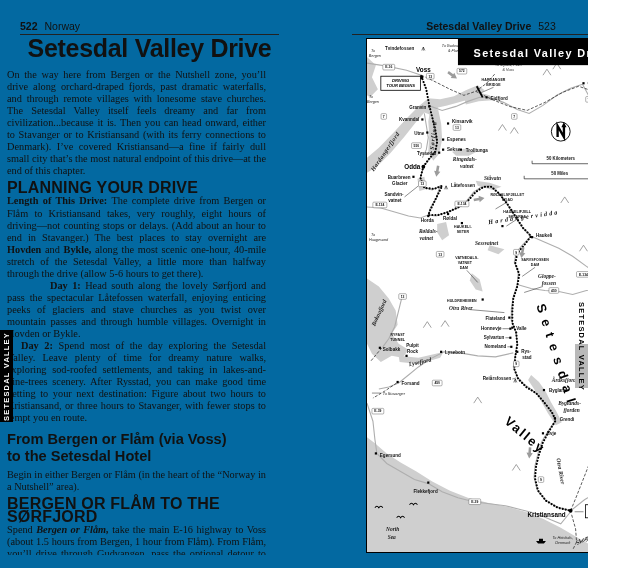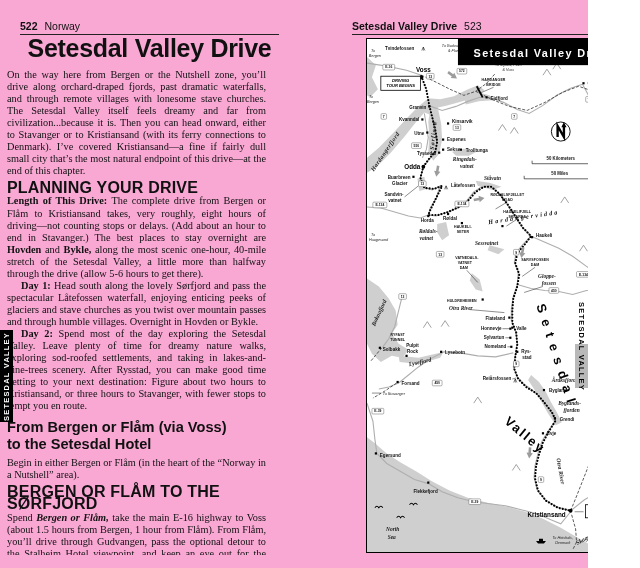--- a/index.html
+++ b/index.html
@@ -1,16 +1,16 @@
 <!DOCTYPE html>
 <html><head>
 <meta charset="utf-8">
 <style>
   html,body{margin:0;padding:0;background:#fff;}
-  .spread{position:relative;width:588px;height:568px;background:#f9a8d4;overflow:hidden;
+  .spread{position:relative;width:588px;height:568px;background:#0369a1;overflow:hidden;
           font-family:"Liberation Serif",serif;color:#111;}
   
   .lp-header{position:absolute;left:20px;top:20px;width:259px;border-bottom:1.2px solid #222;
              font-family:"Liberation Sans",sans-serif;font-size:10.5px;padding-bottom:2px;}
   .lp-header .num{font-weight:bold;margin-right:7px;}
   .lp-title{position:absolute;left:20px;top:34px;width:259px;text-align:center;
             font-family:"Liberation Sans",sans-serif;font-weight:bold;font-size:25px;
             letter-spacing:-0.3px;transform:scaleY(1.05);}
   .lp-body{position:absolute;left:7px;top:69px;width:259px;height:486px;overflow:hidden;
            font-size:10.3px;line-height:12.05px;}
@@ -24,21 +24,21 @@
   .tab-left{position:absolute;left:0;top:330px;width:13px;height:92px;background:#000;
             display:flex;align-items:center;justify-content:center;}
   .tab-left span{writing-mode:vertical-rl;transform:rotate(180deg);color:#fff;
                  font-family:"Liberation Sans",sans-serif;font-weight:bold;font-size:7.5px;letter-spacing:1.2px;}
   .tab-right{position:absolute;right:0;top:302px;width:13px;height:112px;}
   .tab-right .hl{position:absolute;right:0;top:42px;width:13px;height:44px;background:#b9b9b9;}
   .tab-right span{position:absolute;right:2px;top:0;writing-mode:vertical-rl;color:#000;
                   font-family:"Liberation Sans",sans-serif;font-weight:bold;font-size:7.5px;letter-spacing:1.2px;}
   
   .rp-header{position:absolute;left:352px;top:20px;width:278px;border-bottom:1.2px solid #222;
-             font-family:"Liberation Sans",sans-serif;font-size:10.5px;text-align:left;padding-bottom:2px;}
+             font-family:"Liberation Sans",sans-serif;font-size:10.5px;text-align:center;padding-bottom:2px;}
   .rp-header .ttl{font-weight:bold;margin-right:7px;}
   .map-box{position:absolute;left:366px;top:38px;width:260px;height:513px;border:1.6px solid #000;background:#fff;}
   .map-box svg{display:block;width:100%;height:100%;}
   
   .m-town{font-family:"Liberation Sans",sans-serif;font-size:4.6px;font-weight:700;fill:#111;}
   .m-tb{font-family:"Liberation Sans",sans-serif;font-size:6.4px;font-weight:800;fill:#000;}
   .m-w{font-family:"Liberation Serif",serif;font-style:italic;font-weight:700;font-size:5.5px;fill:#1a1a1a;}
   .m-poi{font-family:"Liberation Sans",sans-serif;font-size:3.6px;font-weight:700;fill:#111;letter-spacing:.1px;}
   .m-to{font-family:"Liberation Sans",sans-serif;font-style:italic;font-size:3.8px;fill:#222;}
   .m-range{font-family:"Liberation Serif",serif;font-style:italic;font-weight:700;font-size:6.2px;letter-spacing:2.2px;fill:#111;}
@@ -57,21 +57,21 @@
   <div class="lp-header">
     <span class="num">522</span><span>Norway</span>
   </div>
 
   <div class="lp-title">Setesdal Valley Drive</div>
 
   <div class="lp-body">
     <p><span>On the way here from Bergen or the Nutshell zone, you’ll drive along orchard-draped fjords, past dramatic waterfalls, and through remote villages with lonesome stave churches. The Setesdal Valley itself feels dreamy and far from civilization...because it is. Then you can head onward, either to Stavanger or to Kristiansand (with its ferry connections to Denmark). I’ve covered Kristiansand—a fine if fairly dull small city that’s the most natural endpoint of this drive—at the end of this chapter.</span></p>
     <h3 class="sub">PLANNING YOUR DRIVE</h3>
     <p><span style="font-weight: bold;">Length of This Drive: </span><span>The complete drive from Bergen or Flåm to Kristiansand takes, very roughly, eight hours of driving—not counting stops or delays. (Add about an hour to end in Stavanger.) The best places to stay overnight are </span><span style="font-weight: bold;">Hovden</span><span> and </span><span style="font-weight: bold;">Bykle,</span><span> along the most scenic one-hour, 40-mile stretch of the Setesdal Valley, a little more than halfway through the drive (allow 5-6 hours to get there).</span></p>
-    <p class="ind"><span style="font-weight: bold;">Day 1: </span><span>Head south along the lovely Sørfjord and pass the spectacular Låtefossen waterfall, enjoying enticing peeks of glaciers and stave churches as you twist over mountain passes and through humble villages. Overnight in Hovden or Bykle.</span></p>
+    <p class="ind"><span style="font-weight: bold; margin-left: 29px;">Day 1: </span><span>Head south along the lovely Sørfjord and pass the spectacular Låtefossen waterfall, enjoying enticing peeks of glaciers and stave churches as you twist over mountain passes and through humble villages. Overnight in Hovden or Bykle.</span></p>
     <p class="ind"><span style="font-weight: bold;">Day 2: </span><span>Spend most of the day exploring the Setesdal Valley. Leave plenty of time for dreamy nature walks, exploring sod-roofed settlements, and taking in lakes-and-pine-trees scenery. After Rysstad, you can make good time getting to your next destination: Figure about two hours to Kristiansand, or three hours to Stavanger, with fewer stops to tempt you en route.</span></p>
     <div class="xhead">
       <span>From Bergen or Flåm (via Voss)</span><br>
       <span>to the Setesdal Hotel</span>
     </div>
     <p><span>Begin in either Bergen or Flåm (in the heart of the “Norway in a Nutshell” area).</span></p>
     <h3 class="sub">BERGEN OR FLÅM TO THE SØRFJORD</h3>
     <p><span>Spend </span><span style="font-weight: bold; font-style: italic;">Bergen or Flåm,</span><span> take the main E-16 highway to Voss (about 1.5 hours from Bergen, 1 hour from Flåm). From Flåm, you’ll drive through Gudvangen, pass the optional detour to the Stalheim Hotel viewpoint, and keep an eye out for the Tvindefossen waterfall on your right as you approach Voss.</span></p>
 
   </div>

